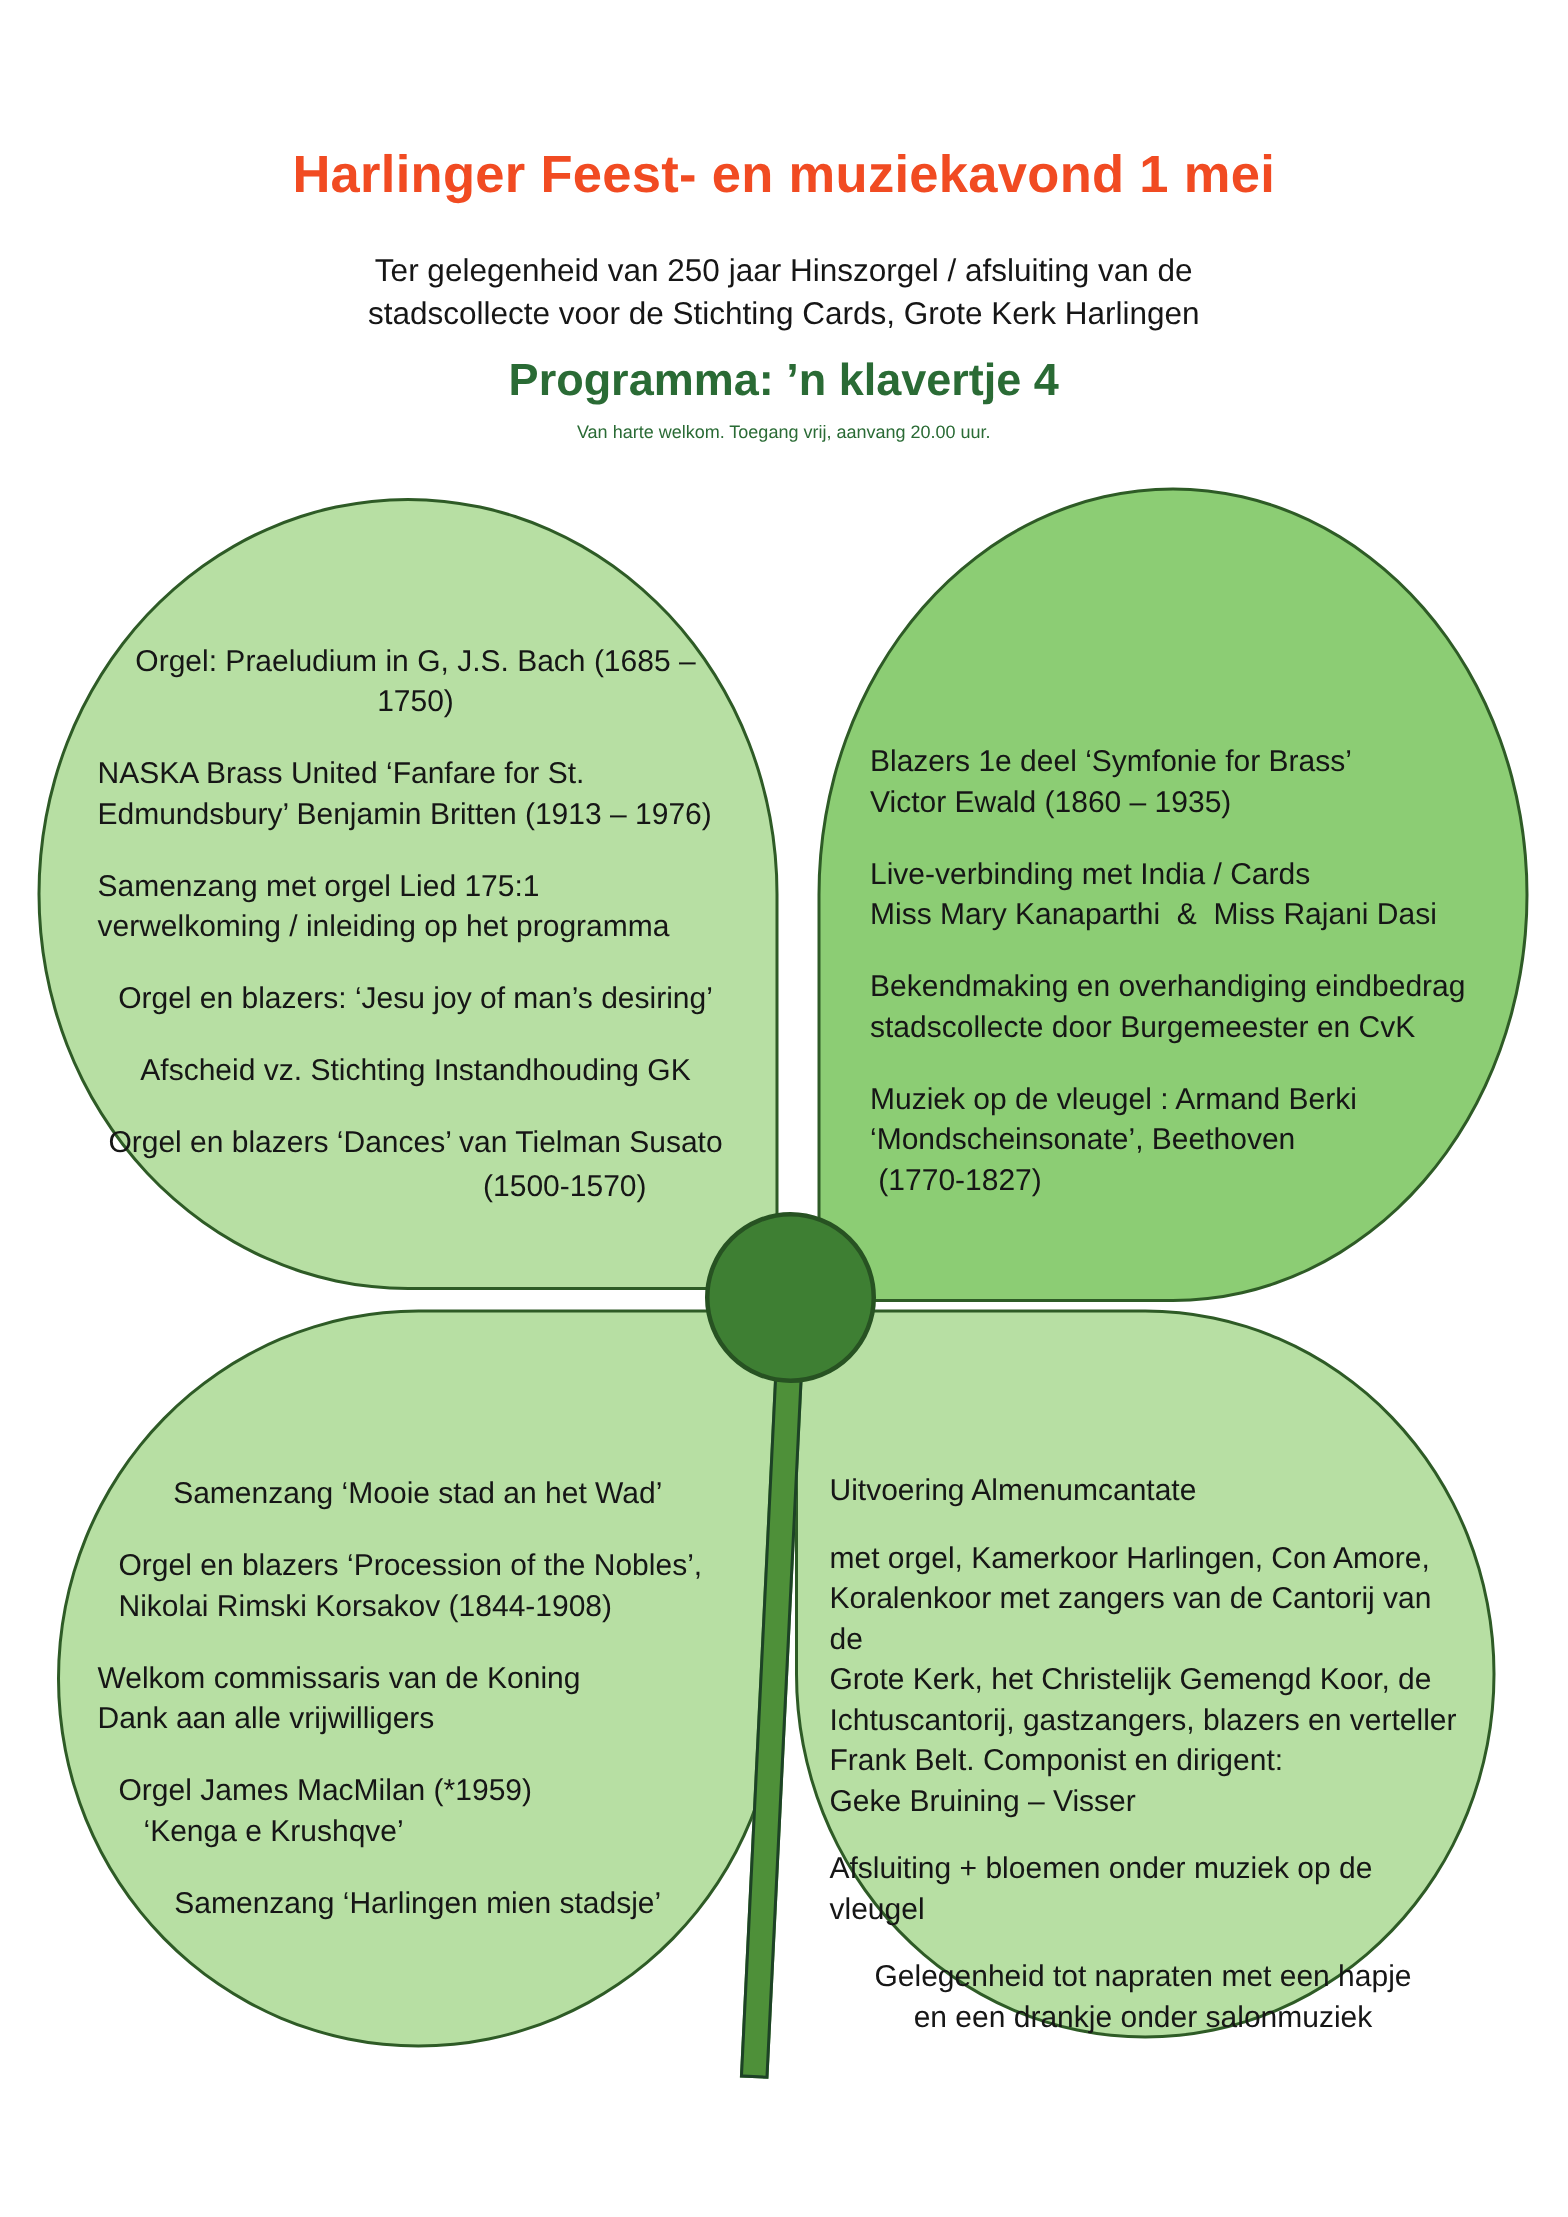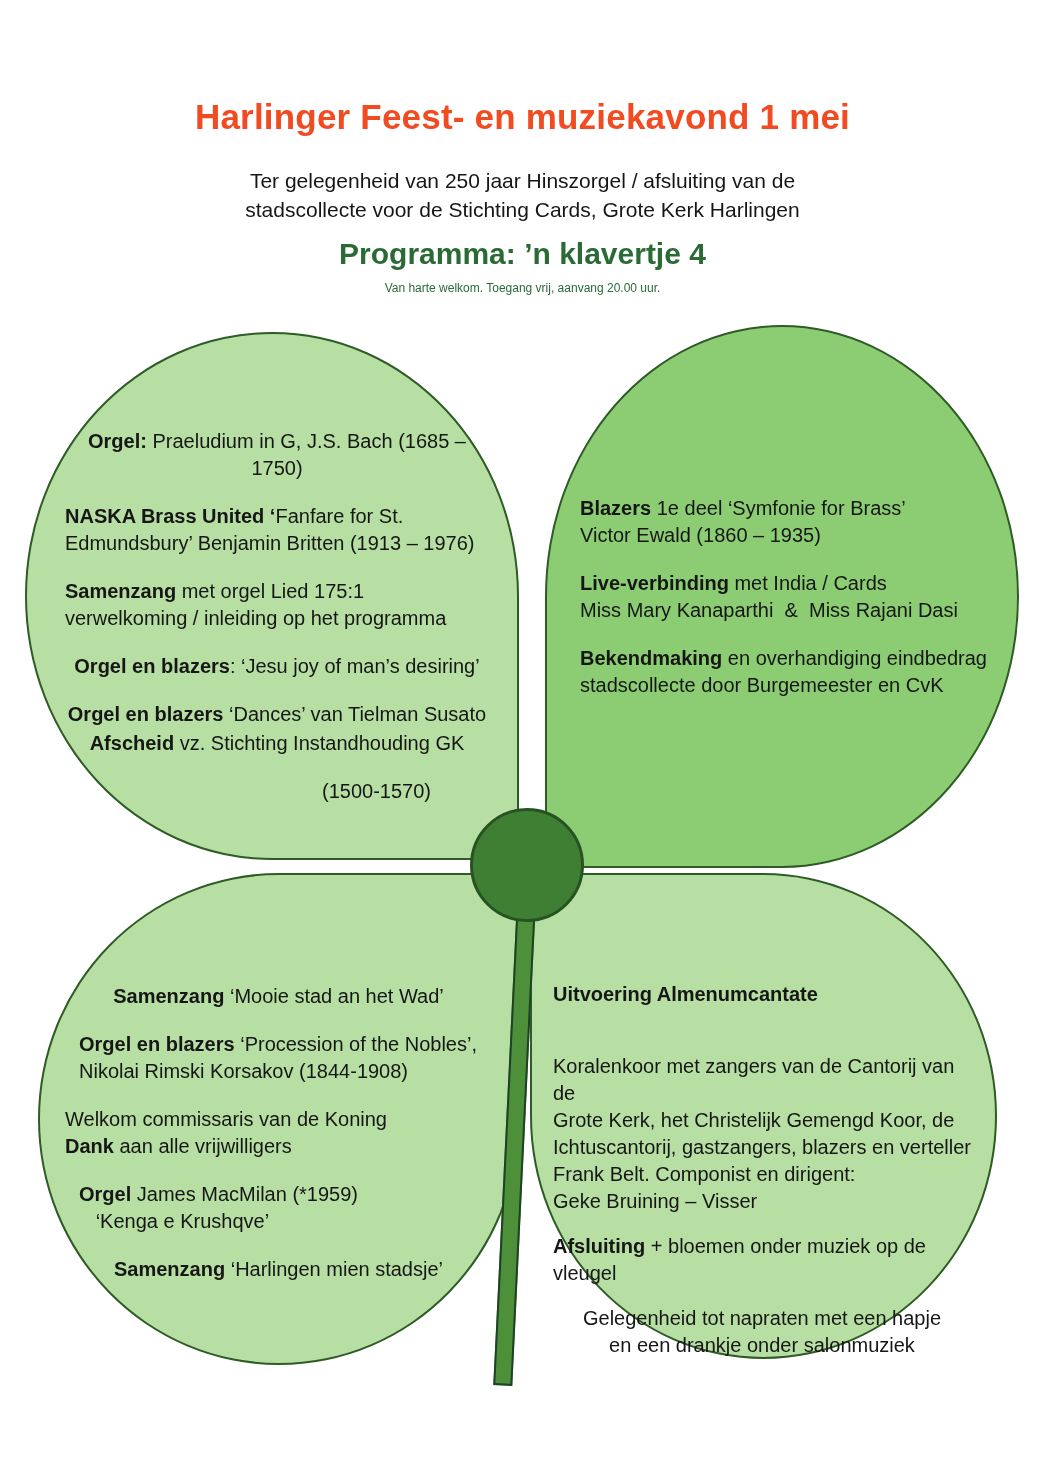--- a/index.html
+++ b/index.html
@@ -79,21 +79,21 @@
     border:3px solid #275222;
     z-index:5;
   }
   
   .para{
     margin:0 0 21px 0;
     font-size:20px;line-height:27px;
     color:var(--text-dark);
   }
   .leaf-br .para{margin-bottom:18px;}
-  .para .bold{font-weight:700;}
+  .para .bold{font-weight:400;}
   .para .small{font-size:20px;}
   .align-center{text-align:center;}
   .align-left{text-align:left;}
   .align-right{text-align:right;padding-right:58px;}
   .tight{margin-bottom:2px;}
   .indent-1{padding-left:14px;}
 </style>
 </head>
 <body>
 
@@ -113,48 +113,49 @@
   <div class="clover">
 
     <div class="stem"></div>
 
     <div class="leaf leaf-tl">
       <div class="leaf-content">
           <p class="para align-center"><span class="bold">Orgel:</span><span> Praeludium in G, J.S. Bach </span><span class="small">(1685 – 1750)</span></p>
           <p class="para align-left"><span class="bold">NASKA Brass United ‘</span><span>Fanfare for St.</span><br><span>Edmundsbury’ Benjamin Britten </span><span class="small">(1913 – 1976)</span></p>
           <p class="para align-left"><span class="bold">Samenzang</span><span> met orgel Lied 175:1</span><br><span>verwelkoming / inleiding op het programma</span></p>
           <p class="para align-center"><span class="bold">Orgel en blazers</span><span>: ‘Jesu joy of man’s desiring’</span></p>
+          <p class="para align-center"><span class="bold">Afscheid</span><span> vz. Stichting Instandhouding GK</span></p>
           <p class="para align-center tight"><span class="bold">Orgel en blazers</span><span> ‘Dances’ van Tielman Susato</span></p>
-          <p class="para align-center"><span class="bold">Afscheid</span><span> vz. Stichting Instandhouding GK</span></p>
           <p class="para align-right"><span class="small">(1500-1570)</span></p>
         </div>
     </div>
 
     <div class="leaf leaf-tr">
       <div class="leaf-content">
           <p class="para align-left"><span class="bold">Blazers</span><span> 1e deel ‘Symfonie for Brass’</span><br><span>Victor Ewald </span><span class="small">(1860 – 1935)</span></p>
           <p class="para align-left"><span class="bold">Live-verbinding</span><span> met India / Cards</span><br><span>Miss Mary Kanaparthi &nbsp;&amp;&nbsp; Miss Rajani Dasi</span></p>
           <p class="para align-left"><span class="bold">Bekendmaking</span><span> en overhandiging eindbedrag</span><br><span>stadscollecte door Burgemeester en CvK</span></p>
+          <p class="para align-left"><span class="bold">Muziek op de vleugel</span><span> : Armand Berki</span><br><span>‘Mondscheinsonate’, Beethoven</span><br><span class="small">&nbsp;(1770-1827)</span></p>
         </div>
     </div>
 
     <div class="leaf leaf-bl">
       <div class="leaf-content">
           <p class="para align-center"><span class="bold">Samenzang</span><span> ‘Mooie stad an het Wad’</span></p>
           <p class="para align-left indent-1"><span class="bold">Orgel en blazers</span><span> ‘Procession of the Nobles’,</span><br><span>Nikolai Rimski Korsakov </span><span class="small">(1844-1908)</span></p>
           <p class="para align-left"><span>Welkom commissaris van de Koning</span><br><span class="bold">Dank</span><span> aan alle vrijwilligers</span></p>
           <p class="para align-left indent-1"><span class="bold">Orgel</span><span> James MacMilan </span><span class="small">(*1959)</span><br><span>&nbsp;&nbsp;&nbsp;‘Kenga e Krushqve’</span></p>
           <p class="para align-center"><span class="bold">Samenzang</span><span> ‘Harlingen mien stadsje’</span></p>
         </div>
     </div>
 
     <div class="leaf leaf-br">
       <div class="leaf-content">
           <p class="para align-left"><span class="bold">Uitvoering Almenumcantate</span></p>
-          <p class="para align-left"><br><span>Koralenkoor met zangers van de Cantorij van de</span><br><span>Grote Kerk, het Christelijk Gemengd Koor, de</span><br><span>Ichtuscantorij, gastzangers, blazers en verteller</span><br><span>Frank Belt. Componist en dirigent:</span><br><span>Geke Bruining – Visser</span></p>
+          <p class="para align-left"><span>met orgel, Kamerkoor Harlingen, Con Amore,</span><br><span>Koralenkoor met zangers van de Cantorij van de</span><br><span>Grote Kerk, het Christelijk Gemengd Koor, de</span><br><span>Ichtuscantorij, gastzangers, blazers en verteller</span><br><span>Frank Belt. Componist en dirigent:</span><br><span>Geke Bruining – Visser</span></p>
           <p class="para align-left"><span class="bold">Afsluiting</span><span> + bloemen onder muziek op de vleugel</span></p>
           <p class="para align-center"><span>Gelegenheid tot napraten met een hapje</span><br><span>en een drankje onder salonmuziek</span></p>
         </div>
     </div>
 
     <div class="clover-center"></div>
 
   </div>
 
 </div>

